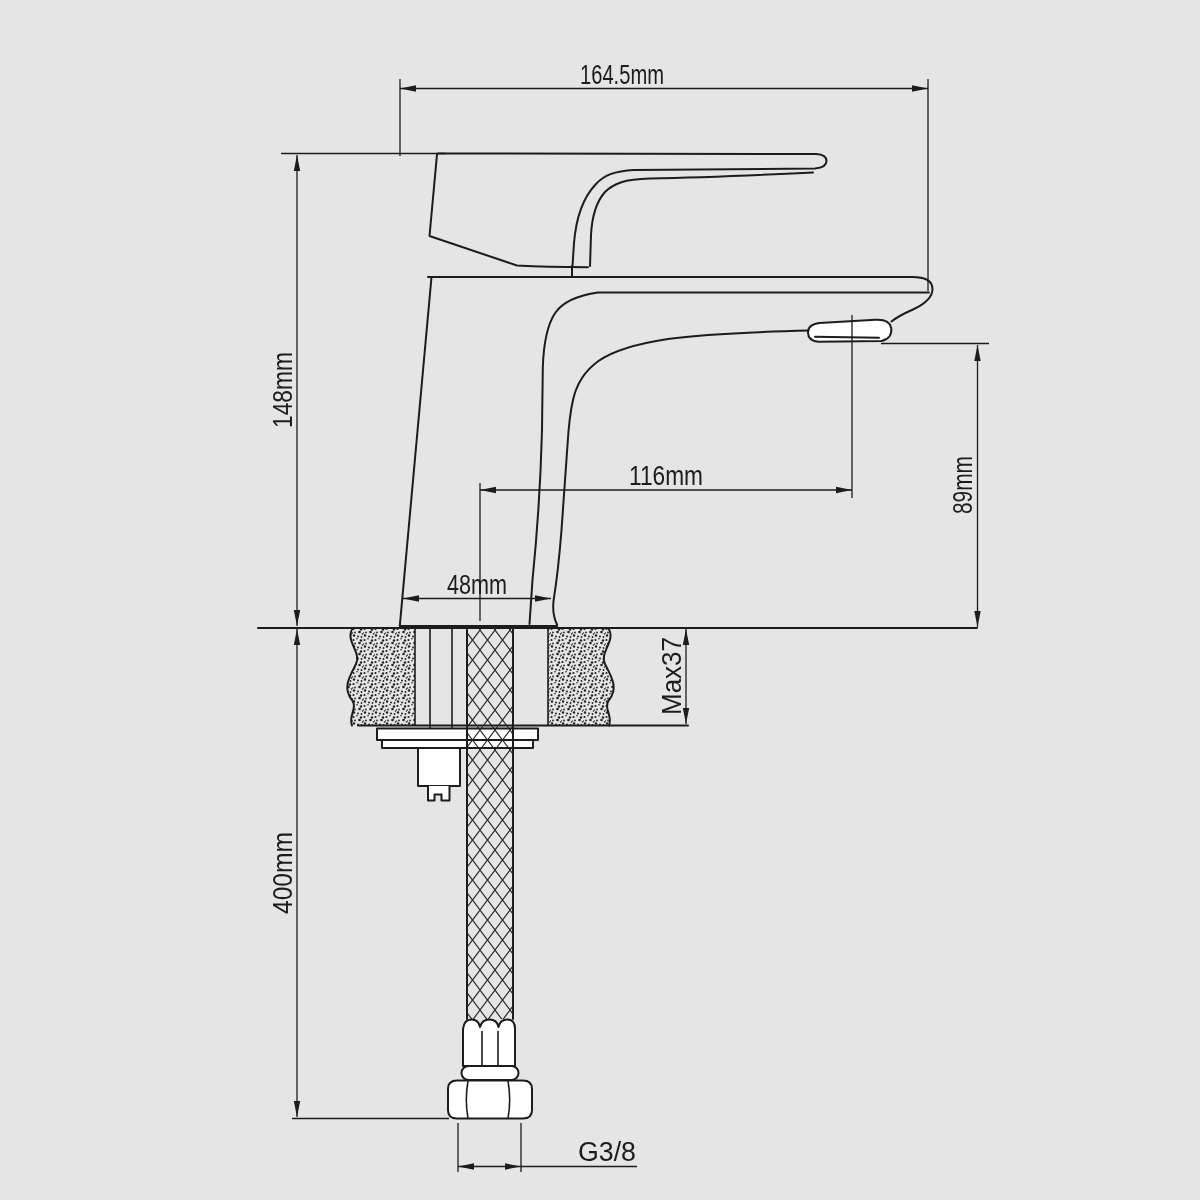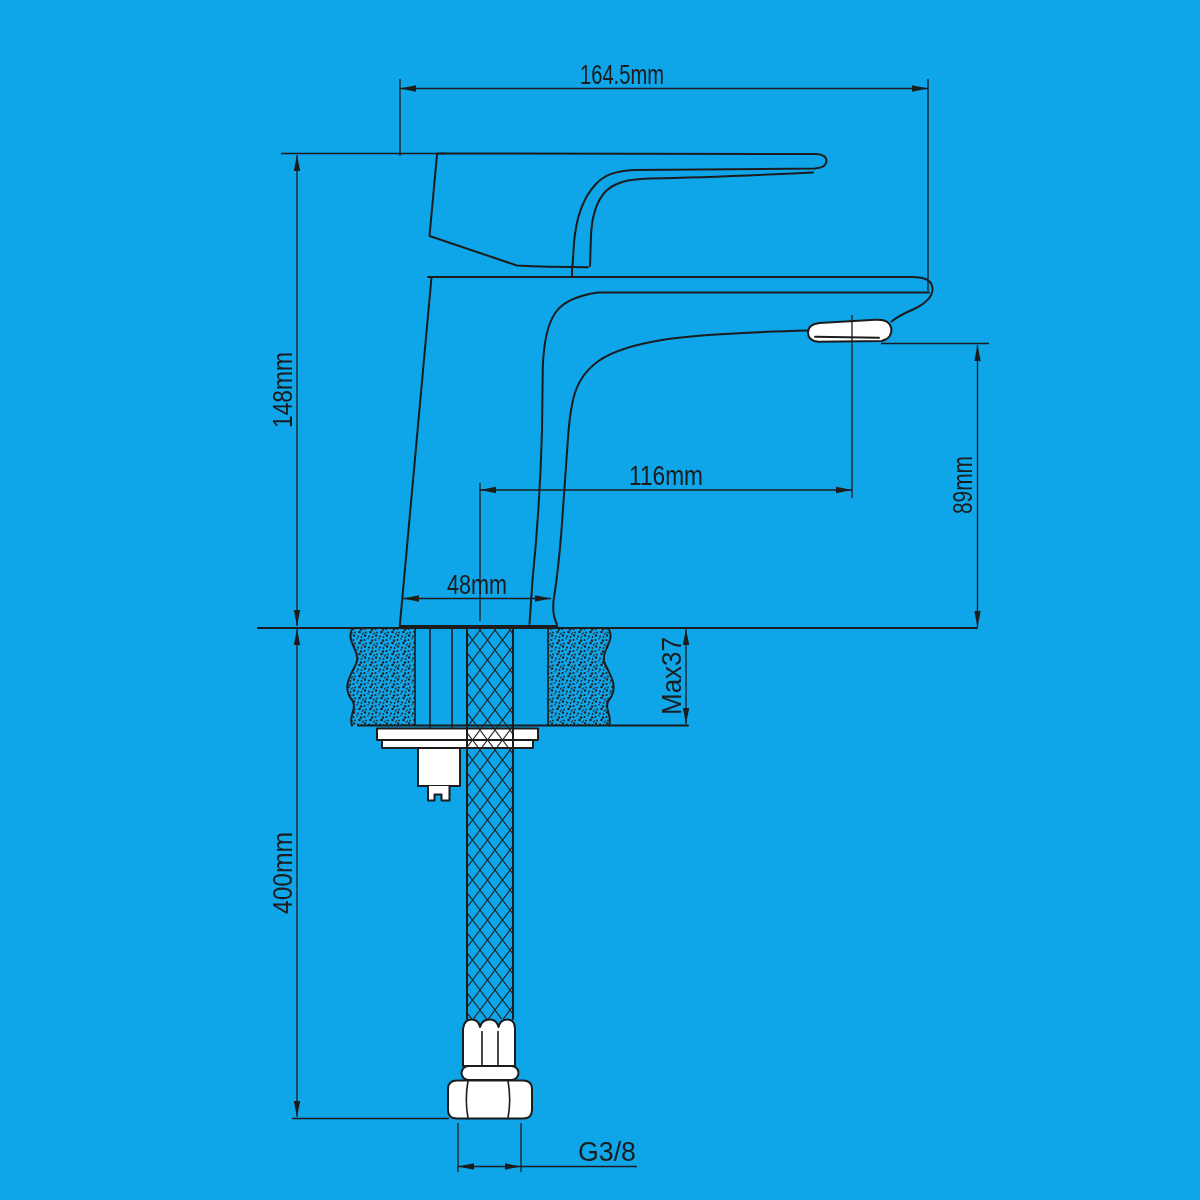--- a/index.html
+++ b/index.html
@@ -1,17 +1,17 @@
 <!DOCTYPE html>
 <html><head>
 <meta charset="utf-8">
 <style>
   html,body{margin:0;padding:0;background:#ffffff;}
   body{width:1200px;height:1200px;font-family:"Liberation Sans",sans-serif;}
-  #stage{width:1200px;height:1200px;position:relative;background:#0ea5e9;}
+  #stage{width:1200px;height:1200px;position:relative;background:#e5e5e5;}
   svg{display:block;}
   text{fill:#1c1c1c;font-family:"Liberation Sans",sans-serif;font-size:27px;}
   .outline{stroke:#1c1c1c;stroke-width:2;fill:none;stroke-linecap:round;stroke-linejoin:round;}
   .outline-thin{stroke:#1c1c1c;stroke-width:1.6;fill:none;stroke-linecap:butt;}
   .dimline{stroke:#1c1c1c;stroke-width:1.3;fill:none;stroke-linecap:butt;}
   .arrow{fill:#1c1c1c;stroke:none;}
   .whitefill{fill:#ffffff;}
 </style>
 </head>
 <body>

